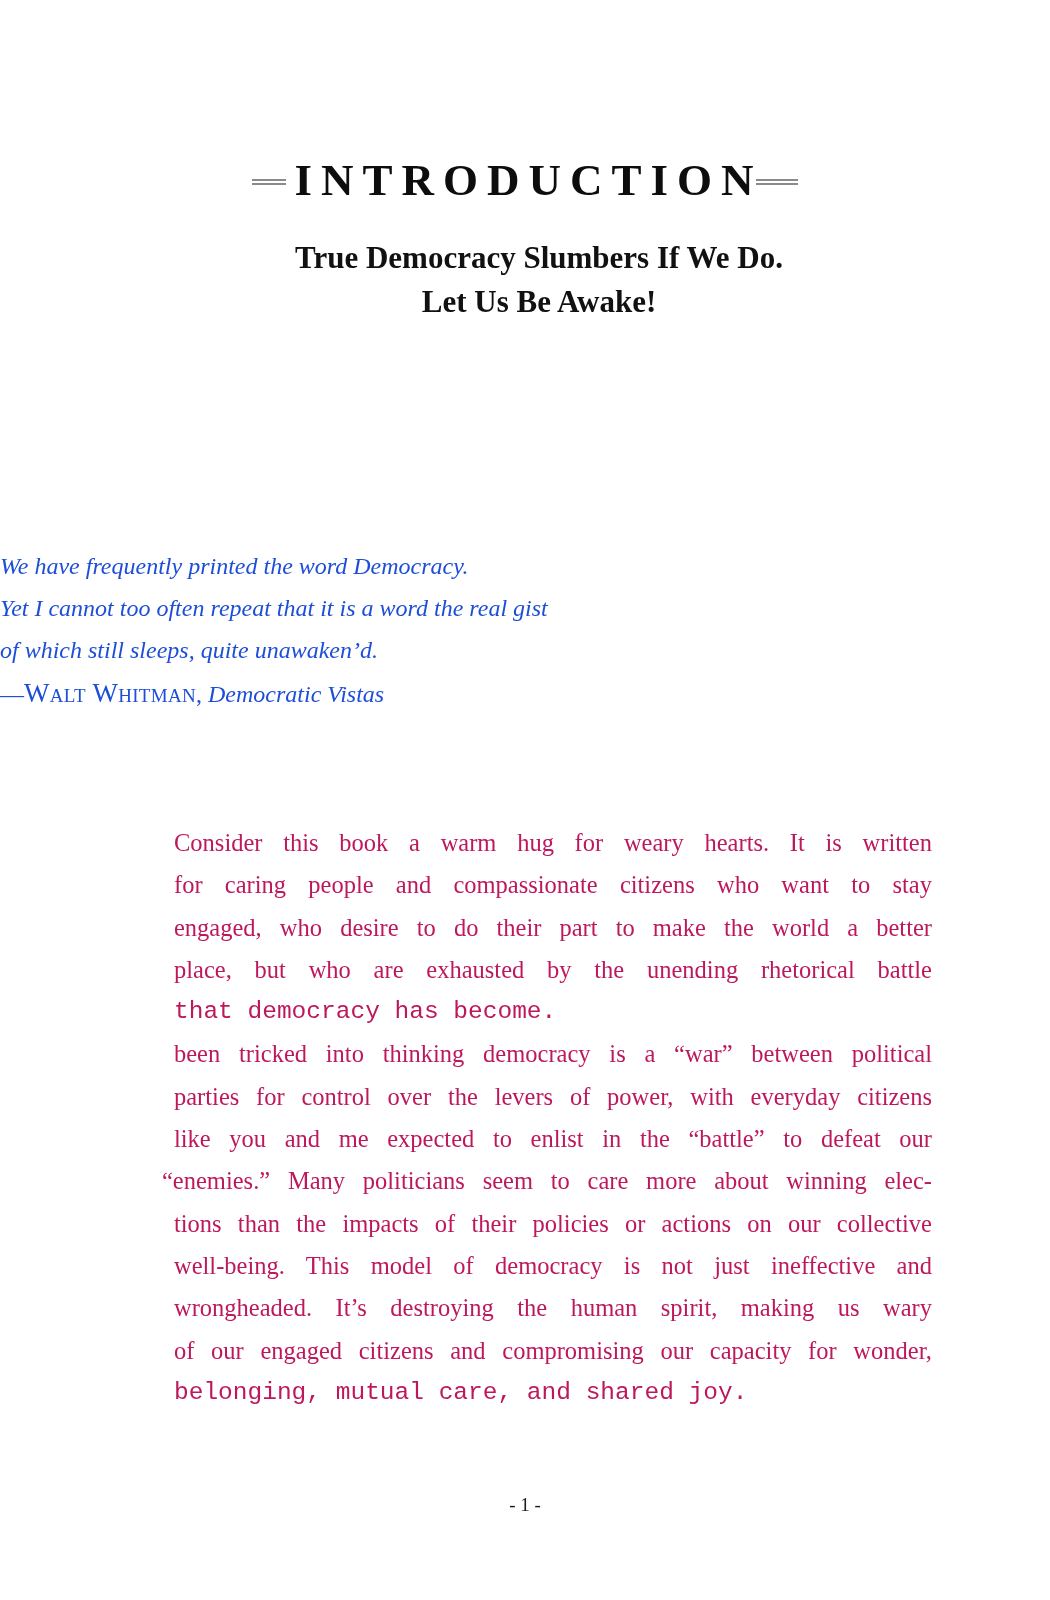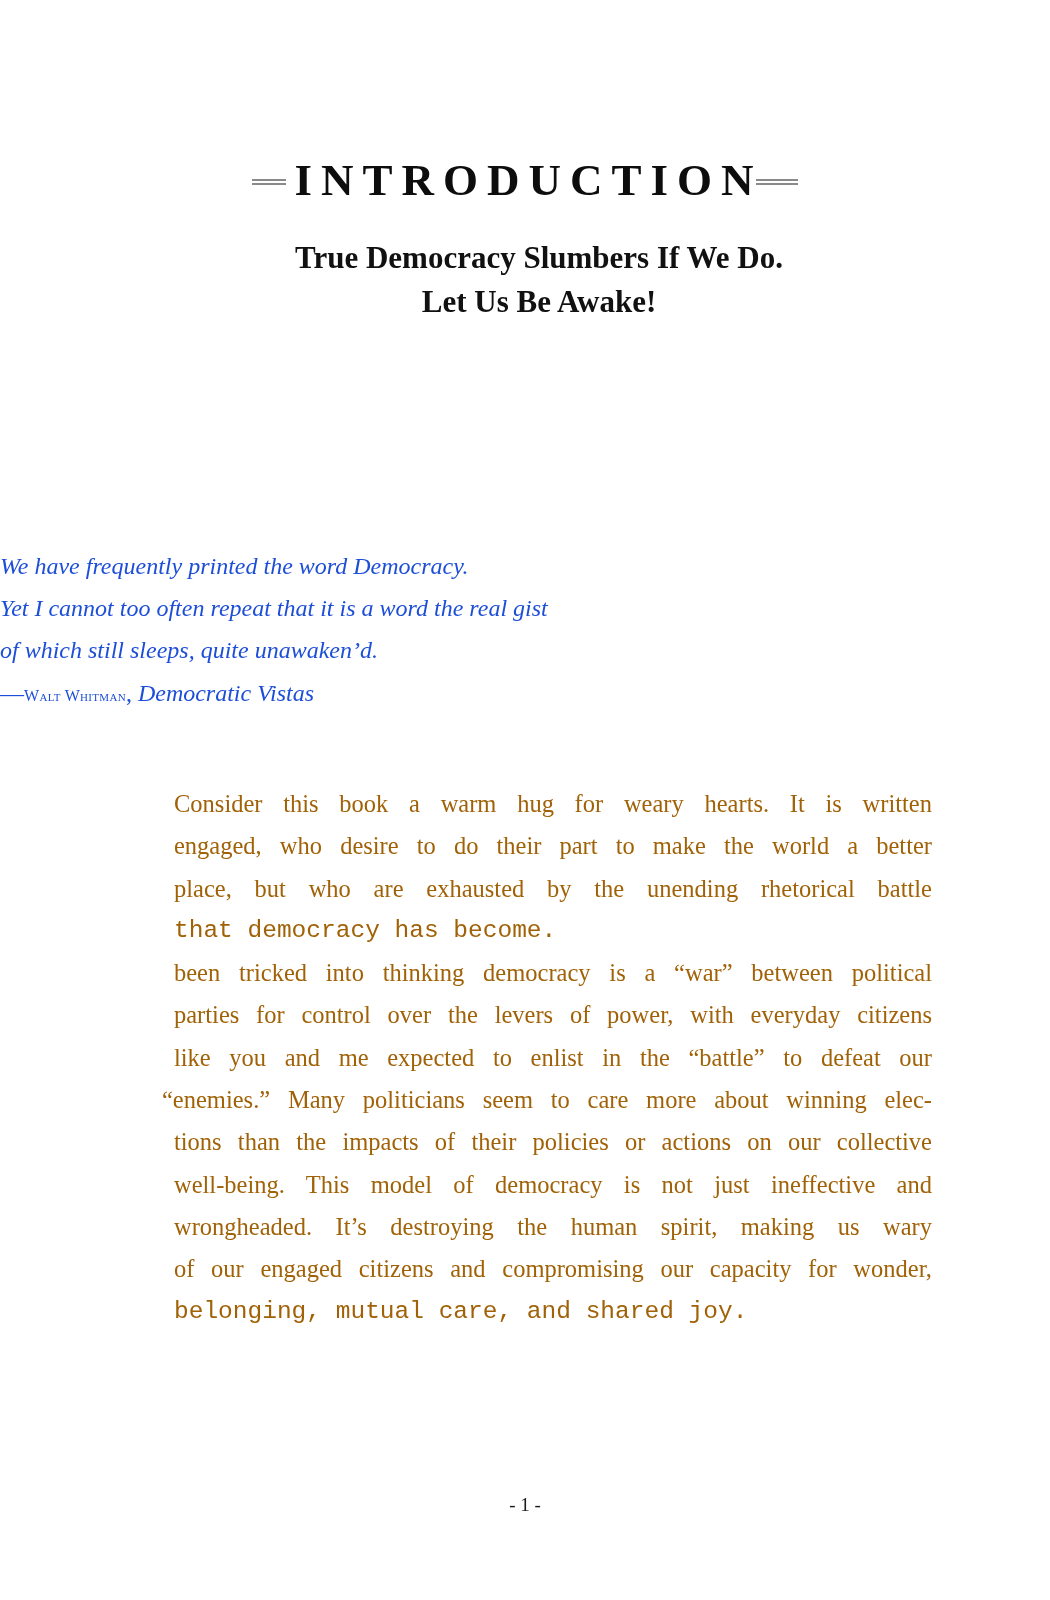--- a/index.html
+++ b/index.html
@@ -85,38 +85,38 @@
     .epigraph .line { white-space: nowrap; }
     .attribution {
       margin-top: 1px;
       font-style: normal;
       font-size: 24px;
       line-height: 42px;
       white-space: nowrap;
     }
     .attribution .author {
       font-variant: small-caps;
-      font-size: 16px;
+      font-size: 27px;
       letter-spacing: 0.3px;
     }
     .attribution .work {
       font-style: italic;
       font-size: 24px;
     }
 
     
     .body-text {
       position: absolute;
       left: 174px;
-      top: 783px;
+      top: 822px;
       width: 758px;
       font-family: "Liberation Serif", "DejaVu Serif", serif;
       font-size: 24.5px;
       line-height: 42.3px;
-      color: #a16207;
+      color: #be185d;
       text-align: justify;
     }
     .body-text p {
       margin: 0;
     }
     .body-text .ln {
       display: block;
       white-space: nowrap;
       text-align: justify;
       text-align-last: justify;
@@ -165,20 +165,21 @@
   <div class="epigraph">
     <div class="line">We have frequently printed the word Democracy.</div>
     <div class="line">Yet I cannot too often repeat that it is a word the real gist</div>
     <div class="line">of which still sleeps, quite unawaken’d.</div>
     <div class="attribution"><span>—</span><span class="author">Walt Whitman</span><span>, </span><span class="work">Democratic Vistas</span></div>
   </div>
 
   <div class="body-text">
     <p>
       <span class="ln">Consider this book a warm hug for weary hearts. It is written</span>
+      <span class="ln">for caring people and compassionate citizens who want to stay</span>
       <span class="ln">engaged, who desire to do their part to make the world a better</span>
       <span class="ln">place, but who are exhausted by the unending rhetorical battle</span>
       <span class="ln last">that democracy has become.</span>
     </p>
     <p>
       <span class="ln">been tricked into thinking democracy is a “war” between political</span>
       <span class="ln">parties for control over the levers of power, with everyday citizens</span>
       <span class="ln">like you and me expected to enlist in the “battle” to defeat our</span>
       <span class="ln hang">“enemies.” Many politicians seem to care more about winning elec-</span>
       <span class="ln">tions than the impacts of their policies or actions on our collective</span>

